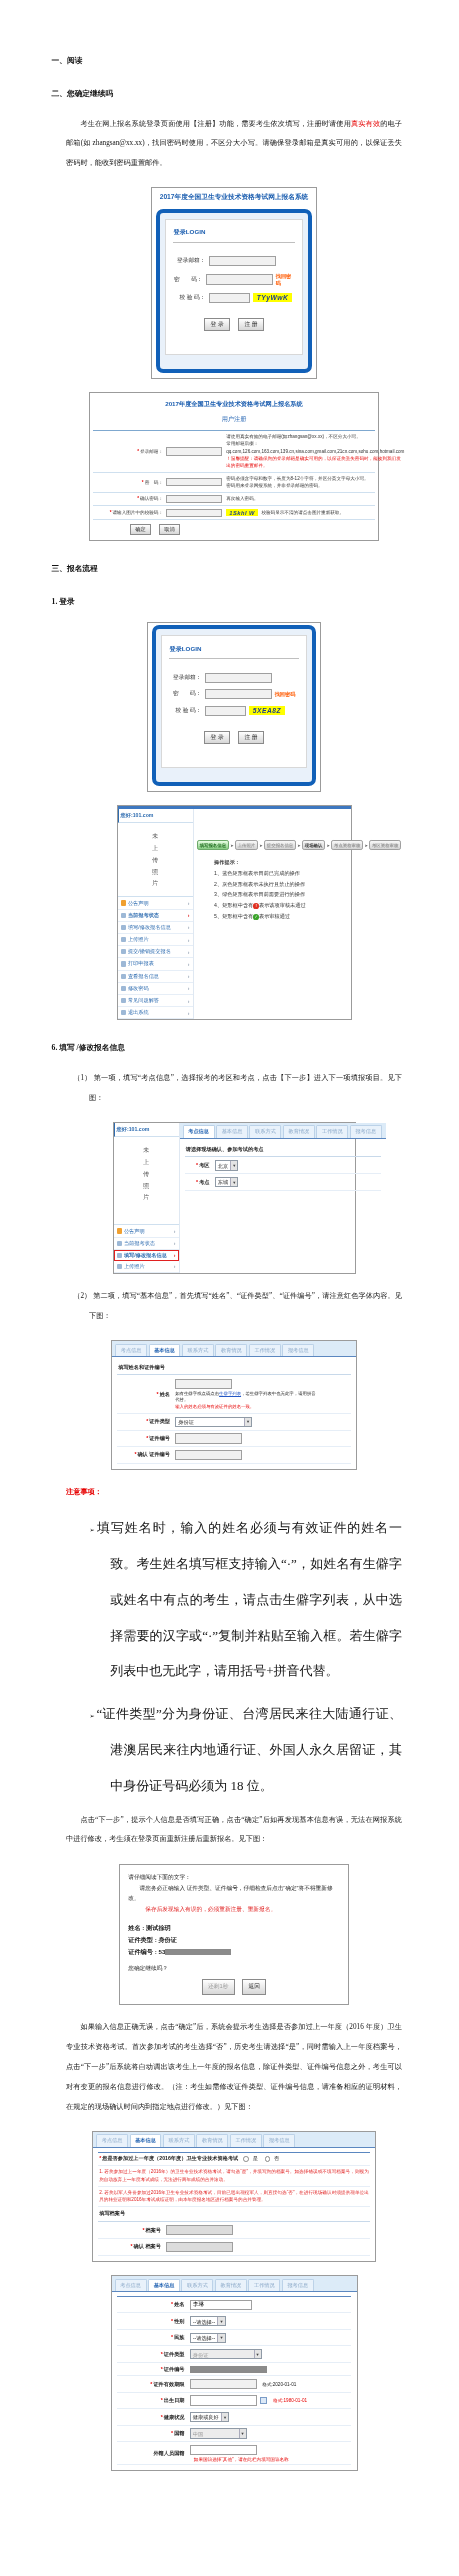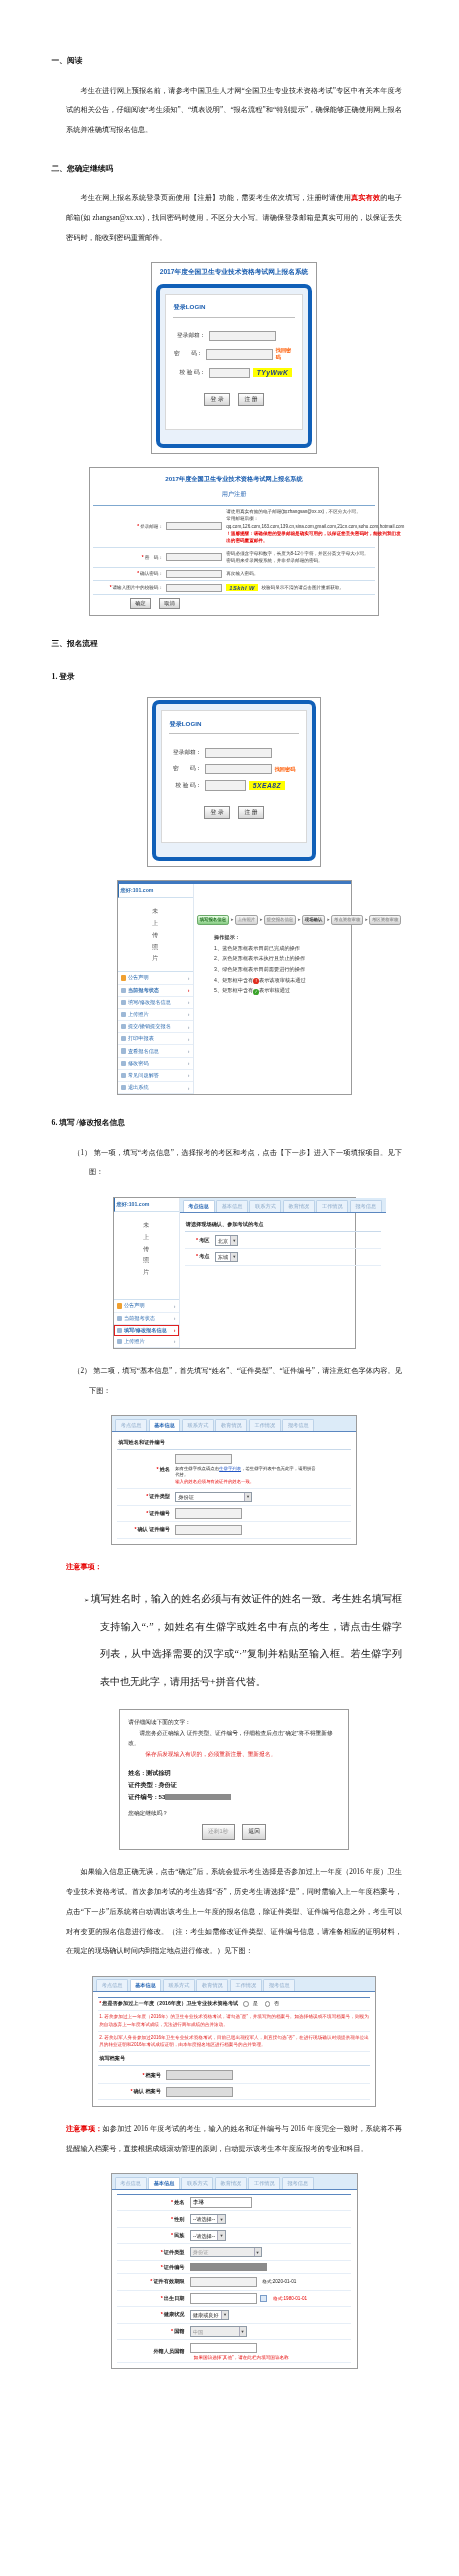--- a/index.html
+++ b/index.html
@@ -5,23 +5,23 @@
   * { box-sizing: border-box; }
   html,body { margin:0; padding:0; }
   body { width:460px; height:3145px; background:#fff; overflow:hidden;
          font-family:"Liberation Serif","DejaVu Serif",serif; color:#141414; }
   .doc { padding:33px 58px 0 66px; }
   .h2s { font-size:7.7px; font-weight:bold; margin:23px 0 15.5px; margin-left:-14.4px; }
   p.para { font-size:7.2px; line-height:2.75; margin:3.1px 0 7.2px; text-indent:2em; text-align:justify; }
   p.noind { text-indent:0; }
   p.item { font-size:7.2px; line-height:2.75; margin:3.1px 0 7.2px; padding-left:3.2em; text-indent:-2.2em; text-align:justify; }
   .red { color:#e60000; }
-  .redbold { color:#e60000; font-weight:bold; }
+  .redbold { color:#e60000; font-weight:normal; }
   .ntit { color:#e60000; font-weight:bold; }
-  p.bullet { font-size:10px; line-height:2.75; margin:3.1px 0 7.2px; padding-left:3.4em; text-indent:-1.6em; text-align:justify; }
+  p.bullet { font-size:13px; line-height:2.75; margin:3.1px 0 7.2px; padding-left:3.4em; text-indent:-1.6em; text-align:justify; }
   p.bullet::before { content:"➢ "; font-size:6.2px; }
 
   
   .shot { border:1px solid #9b9b9b; background:#fff; margin:13.4px auto;
           font-family:"Liberation Sans","DejaVu Sans",sans-serif; color:#222; }
   .inp { border:0.5px solid #9f9f9f; background:#f1f1f1; height:10.3px; font-size:5.7px;
          padding:1px 2.1px; font-family:inherit; }
   .btn { display:inline-block; border:0.5px solid #8a8a8a; background:linear-gradient(#ffffff,#d7d7d7);
          padding:1.5px 5.2px; font-size:5.7px; color:#222; margin:0 3.1px; }
   .btn.dis { color:#9a9a9a; }
@@ -128,21 +128,20 @@
   .shotH { width:284px; }
   .shotH .redblock { font-size:4.6px; color:#e02020; line-height:1.7; padding:2.1px 1px; border-bottom:0.5px solid #e6eef7; text-align:justify; }
   .shotI { width:247px; }
 </style>
 </head>
 <body>
 
 <div class="doc">
 
   <div class="h2s">一、阅读</div>
-  <p class="para">考生在进行网上预报名前，请参考中国卫生人才网“全国卫生专业技术资格考试”专区中有关本年度考试的相关公告，仔细阅读“考生须知”、“填表说明”、“报名流程”和“特别提示”，确保能够正确使用网上报名系统并准确填写报名信息。</p>
 
   <div class="h2s">二、您确定继续吗</div>
   <p class="para"><span>考生在网上报名系统登录页面使用【注册】功能，需要考生依次填写，注册时请使用</span><span class="redbold">真实有效</span><span>的电子邮箱(如 zhangsan@xx.xx)，找回密码时使用，不区分大小写。请确保登录邮箱是真实可用的，以保证丢失密码时，能收到密码重置邮件。</span></p>
 
   <div class="shot shotA">
     <div class="ttl">2017年度全国卫生专业技术资格考试网上报名系统</div>
     <div class="bluebox">
       <div class="logincard">
         <div class="lg-h">登录LOGIN</div>
         <div class="lrow">
@@ -427,21 +426,23 @@
         <span class="flab star" style="width:57px">确认 证件编号</span>
         <span class="fval">
             <input class="inp" style="width: 67px;">
           </span>
       </div>
     </div>
   </div>
 
   <p class="para noind"><span class="ntit">注意事项：</span></p>
   <p class="bullet">填写姓名时，输入的姓名必须与有效证件的姓名一致。考生姓名填写框支持输入“·”，如姓名有生僻字或姓名中有点的考生，请点击生僻字列表，从中选择需要的汉字或“·”复制并粘贴至输入框。若生僻字列表中也无此字，请用括号+拼音代替。</p>
-
+  <p class="bullet">“证件类型”分为身份证、台湾居民来往大陆通行证、港澳居民来往内地通行证、外国人永久居留证，其中身份证号码必须为 18 位。</p>
+
+  <p class="para">点击“下一步”，提示个人信息是否填写正确，点击“确定”后如再发现基本信息有误，无法在网报系统中进行修改，考生须在登录页面重新注册后重新报名。见下图：</p>
 
   <div class="shot shotG">
     <div>请仔细阅读下面的文字：</div>
     <div style="text-indent:2em">请您务必正确输入 证件类型、证件编号，仔细检查后点击“确定”将不得重新修改。</div>
     <div class="gred">保存后发现输入有误的，必须重新注册、重新报名。</div>
     <div style="height:7.2px"></div>
     <div class="gid">姓名 : 测试徐玥</div>
     <div class="gid">证件类型 : 身份证</div>
     <div class="gid"><span>证件编号 : 53</span><span class="redact" style="width:66px;height:5.7px"></span></div>
     <div style="height:5.2px"></div>
@@ -484,21 +485,20 @@
       </div>
       <div class="frow">
         <span class="flab star" style="width:67px">确认 档案号</span>
         <span class="fval">
             <input class="inp" style="width: 67px; background: rgb(220, 220, 220);">
           </span>
       </div>
     </div>
   </div>
 
-  <p class="para noind"><span class="ntit">注意事项：</span><span>如参加过 2016 年度考试的考生，输入的姓名和证件编号与 2016 年度完全一致时，系统将不再提醒输入档案号，直接根据成绩滚动管理的原则，自动提示该考生本年度应报考的专业和科目。</span></p>
 
   <div class="shot shotI">
     <div class="tabbar">
       <span class="tab">考点信息</span>
       <span class="tab on">基本信息</span>
       <span class="tab">联系方式</span>
       <span class="tab">教育情况</span>
       <span class="tab">工作情况</span>
       <span class="tab">报考信息</span>
     </div>

